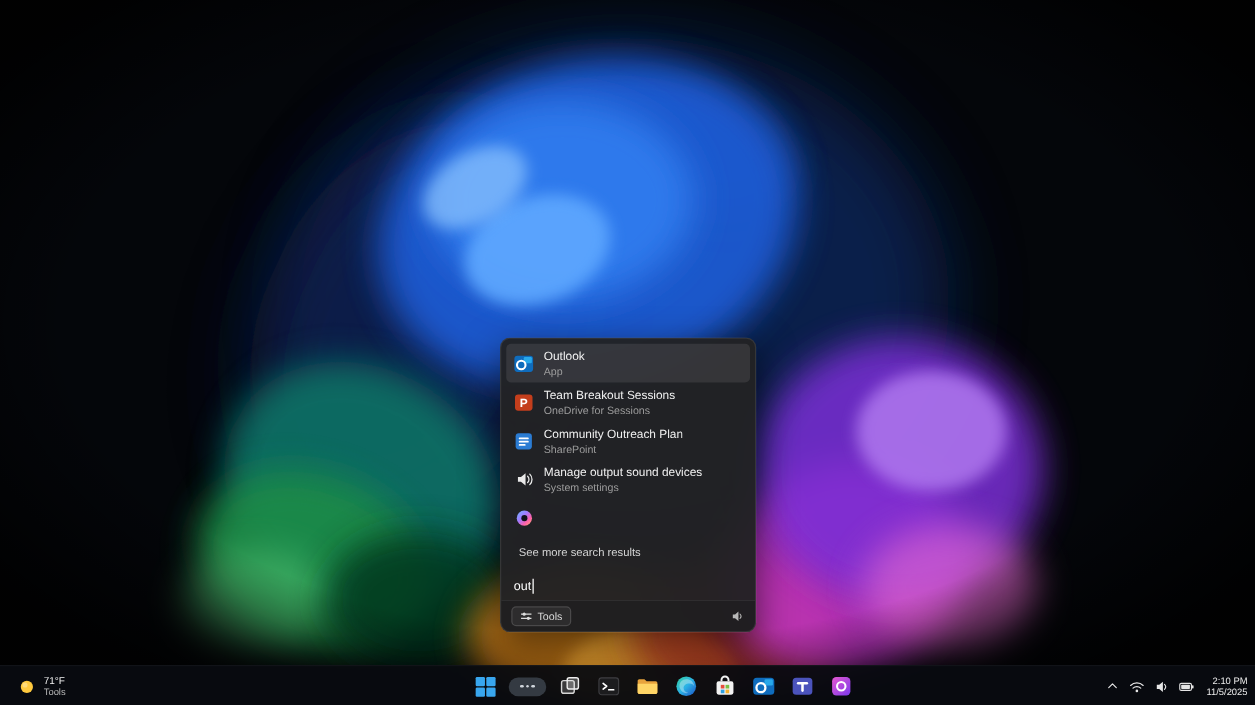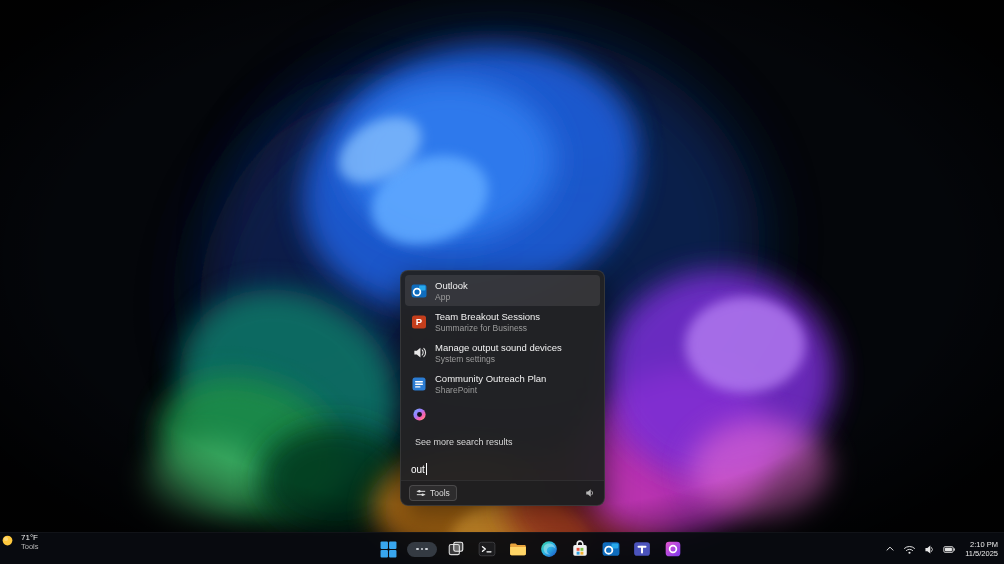--- a/index.html
+++ b/index.html
@@ -39,22 +39,22 @@
     border-radius:0 0 8px 8px; }
   .tools-btn { display:flex; align-items:center; gap:4px; height:16px;
     padding:0 6px; border-radius:4px; background:rgba(255,255,255,0.06);
     border:1px solid rgba(255,255,255,0.14); color:#dcdcdc; font-size:8.5px;
     font-family:inherit; cursor:pointer; }
 
   
   .taskbar { position:absolute; left:0; bottom:0; width:1004px; height:32px;
     background:rgba(9,11,16,0.94); border-top:1px solid rgba(255,255,255,0.04);
     z-index:10; }
-  .weather { position:absolute; left:0; top:0; height:32px; display:flex;
-    gap:6px; cursor:pointer; }
+  .weather { position:absolute; left:14px; top:0; height:32px; display:flex;
+    align-items:center; gap:6px; cursor:pointer; }
   .weather-text { display:flex; flex-direction:column; }
   .weather-temp { font-size:8px; color:#f0f0f0; line-height:9px; }
   .weather-cond { font-size:7.5px; color:#b9b9b9; line-height:9px; }
   .tb-center { position:absolute; left:50%; top:0; transform:translateX(-126px);
     height:32px; display:flex; align-items:center; gap:7px; }
   .tb-btn { width:24px; height:24px; display:flex; align-items:center;
     justify-content:center; border-radius:4px; cursor:pointer; }
   .search-pill { width:30px; height:15px; border-radius:8px; background:#343a42;
     display:flex; align-items:center; justify-content:center; gap:2px;
     cursor:pointer; }
@@ -130,50 +130,50 @@
 
       <div class="result-row">
         <span class="result-icon">
           <svg viewBox="0 0 16 16" width="16" height="16">
             <rect x="1" y="1.5" width="14" height="13" rx="2.5" fill="#c43e1c"></rect>
             <text x="8" y="11.4" text-anchor="middle" font-size="9.5" font-weight="bold" font-family="Liberation Sans, sans-serif" fill="#ffffff">P</text>
           </svg>
         </span>
         <span class="result-text">
           <span class="result-title">Team Breakout Sessions</span>
-          <span class="result-sub">Summarize for Business</span>
-        </span>
-      </div>
-
-      <div class="result-row">
-        <span class="result-icon">
-          <svg viewBox="0 0 16 16" width="15" height="15">
-            <path d="M2.5 6v4h2.6L9 13.2V2.8L5.1 6z" fill="#e8e8e8"></path>
-            <path d="M10.8 5.3a3.8 3.8 0 0 1 0 5.4" fill="none" stroke="#e8e8e8" stroke-width="1.1" stroke-linecap="round"></path>
-            <path d="M12.6 3.5a6.3 6.3 0 0 1 0 9" fill="none" stroke="#e8e8e8" stroke-width="1.1" stroke-linecap="round"></path>
-          </svg>
-        </span>
-        <span class="result-text">
-          <span class="result-title">Manage output sound devices</span>
-          <span class="result-sub">System settings</span>
+          <span class="result-sub">OneDrive for Sessions</span>
         </span>
       </div>
 
       <div class="result-row">
         <span class="result-icon">
           <svg viewBox="0 0 16 16" width="16" height="16">
             <rect x="1.5" y="1.5" width="13" height="13" rx="2.5" fill="#2b7cd3"></rect>
             <rect x="4" y="5" width="8" height="1.4" rx="0.7" fill="#ffffff"></rect>
             <rect x="4" y="7.6" width="8" height="1.4" rx="0.7" fill="#ffffff"></rect>
             <rect x="4" y="10.2" width="5.5" height="1.4" rx="0.7" fill="#ffffff"></rect>
           </svg>
         </span>
         <span class="result-text">
           <span class="result-title">Community Outreach Plan</span>
           <span class="result-sub">SharePoint</span>
+        </span>
+      </div>
+
+      <div class="result-row">
+        <span class="result-icon">
+          <svg viewBox="0 0 16 16" width="15" height="15">
+            <path d="M2.5 6v4h2.6L9 13.2V2.8L5.1 6z" fill="#e8e8e8"></path>
+            <path d="M10.8 5.3a3.8 3.8 0 0 1 0 5.4" fill="none" stroke="#e8e8e8" stroke-width="1.1" stroke-linecap="round"></path>
+            <path d="M12.6 3.5a6.3 6.3 0 0 1 0 9" fill="none" stroke="#e8e8e8" stroke-width="1.1" stroke-linecap="round"></path>
+          </svg>
+        </span>
+        <span class="result-text">
+          <span class="result-title">Manage output sound devices</span>
+          <span class="result-sub">System settings</span>
         </span>
       </div>
 
       <div class="result-row">
         <span class="result-icon">
           <svg viewBox="0 0 16 16" width="15" height="15">
             <defs>
               <linearGradient id="cpG" x1="0" y1="0" x2="1" y2="1">
                 <stop offset="0" stop-color="#6fb7ff"></stop>
                 <stop offset="0.4" stop-color="#9f7bff"></stop>

